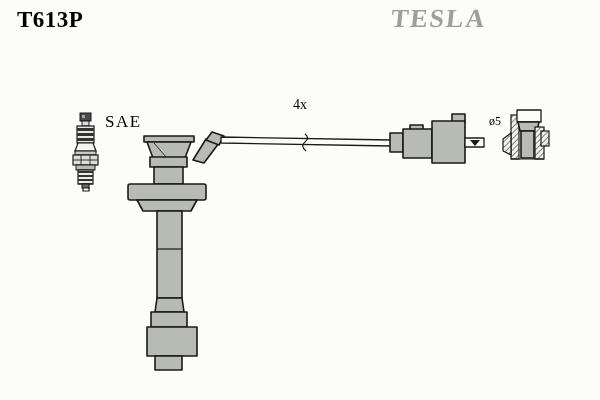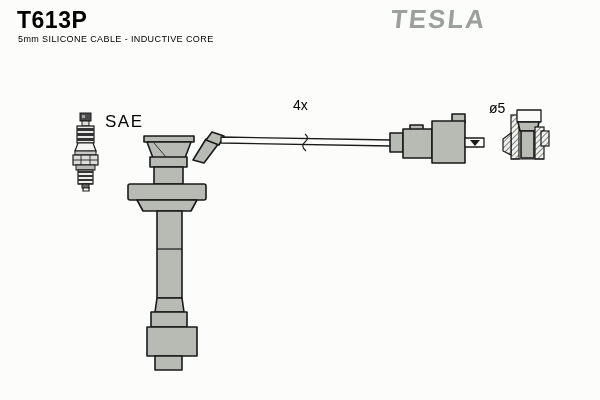--- a/index.html
+++ b/index.html
@@ -1,56 +1,55 @@
 <!DOCTYPE html>
 <html style="--background: #fcfcfa; --part-fill: #b7bbb3; --outline: #1a1a1a; --brand-gray: #9ba19a;"><head>
 <meta charset="utf-8">
 <style>
   html,body{margin:0;padding:0;}
   .canvas{
     position:relative;
     width:600px;height:400px;
     background:var(--background,#fcfcfa);
     overflow:hidden;
-    font-family:Liberation Sans, sans-serif;
+    font-family:Liberation Serif, serif;
     color:#000;
   }
   .part-number{
     position:absolute;left:17px;top:7px;
     font-size:23px;font-weight:bold;letter-spacing:.5px;
   }
   .subtitle{
     position:absolute;left:18px;top:34px;
     font-size:9px;letter-spacing:.4px;
   }
   .brand-logo{
     position:absolute;left:391px;top:4px;
     font-size:26px;font-weight:bold;
     letter-spacing:2px;
     color:var(--brand-gray,#9ba19a);
     transform:skewX(-6deg);
   }
   .lbl{position:absolute;}
   .lbl-sae{left:105px;top:112px;font-size:17px;letter-spacing:1.5px;}
   .lbl-qty{left:293px;top:97px;font-size:14px;}
-  .lbl-dia{left:489px;top:100px;font-size:14px;}
+  .lbl-dia{left:489px;top:114px;font-size:12px;}
   svg.diagram{position:absolute;left:0;top:0;}
   .gpart{fill:var(--part-fill,#b7bbb3);stroke:var(--outline,#1a1a1a);stroke-width:1.6;stroke-linejoin:round;}
   .wpart{fill:#fbfbf9;stroke:var(--outline,#1a1a1a);stroke-width:1.3;stroke-linejoin:round;}
   .hatch{fill:url(#hatchPat);stroke:var(--outline,#1a1a1a);stroke-width:1.2;}
   .oline{stroke:var(--outline,#1a1a1a);stroke-width:1.2;fill:none;}
   .thin{stroke:#333;stroke-width:1;fill:none;}
 </style>
 </head>
 <body>
 
 <div class="canvas">
 
   <div class="part-number">T613P</div>
-  <div class="subtitle">5mm SILICONE CABLE - INDUCTIVE CORE</div>
   <div class="brand-logo">TESLA</div>
 
   <div class="lbl lbl-sae">SAE</div>
   <div class="lbl lbl-qty">4x</div>
   <div class="lbl lbl-dia">ø5</div>
 
   <svg class="diagram" width="600" height="400" viewBox="0 0 600 400">
     <defs>
       <pattern id="hatchPat" width="4" height="4" patternUnits="userSpaceOnUse" patternTransform="rotate(45)">
         <rect width="4" height="4" fill="#f1f1ed"></rect>

